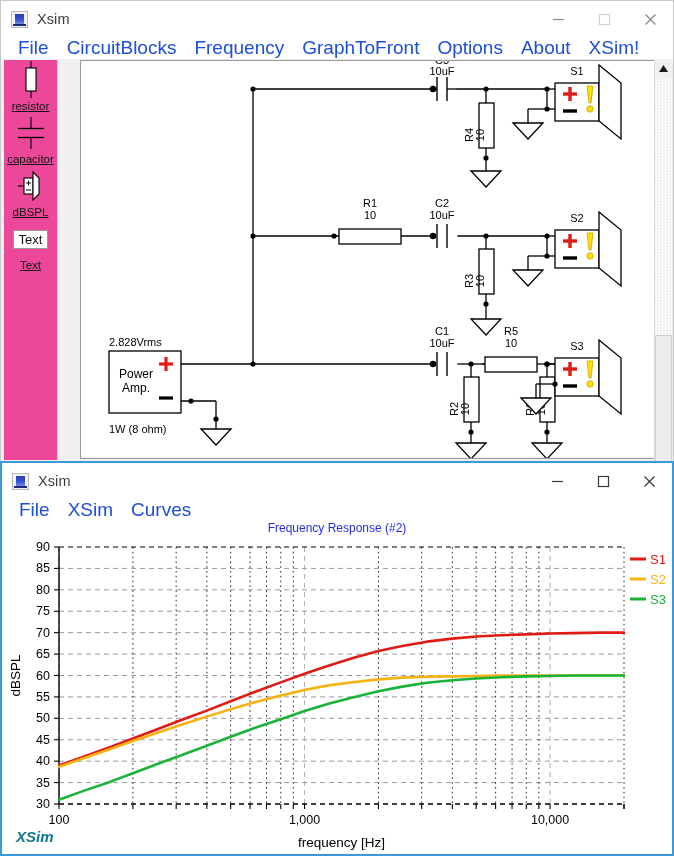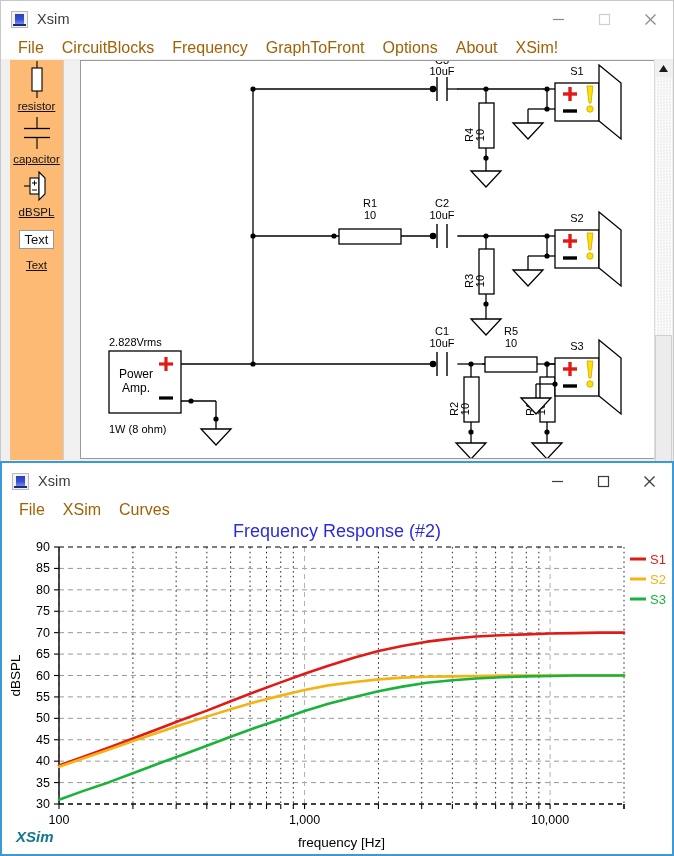--- a/index.html
+++ b/index.html
@@ -12,24 +12,24 @@
   .tb-icon{width:17px;height:17px;margin-left:10px;margin-right:9px;position:relative;
            background:#f3f3f3;border:1px solid #b9b9b9;box-sizing:border-box;}
   .tb-icon:before{content:"";position:absolute;left:3px;top:2px;width:9px;height:12px;
            background:linear-gradient(180deg,#2c3fae 0%,#3550d8 45%,#8fa2ee 100%);}
   .tb-icon:after{content:"";position:absolute;left:1px;bottom:1px;width:13px;height:2px;background:#1b2a7a;}
   .tb-title{font-size:14.5px;color:#3b3b3b;letter-spacing:.1px;}
   .winbtns{position:absolute;right:0;top:0;height:36px;display:flex;}
   .winbtn{width:46px;height:36px;display:flex;align-items:center;justify-content:center;}
   .winbtn svg{display:block;}
   .menubar{height:22px;display:flex;align-items:center;padding-left:8px;background:#fff;}
-  .menu-item{font-size:16px;color:#a16207;padding:1px 9px;white-space:nowrap;}
+  .menu-item{font-size:19px;color:#1d4ed8;padding:1px 9px;white-space:nowrap;}
 
   
-  #palette{position:absolute;left:9px;top:59px;width:53px;height:400px;background:#fdba74;
+  #palette{position:absolute;left:3px;top:59px;width:53px;height:400px;background:#ec4899;
            border-right:1px solid #cfcfcf;}
   .pal-cell{width:53px;text-align:center;}
   .pal-label{font-size:11.5px;color:#111;text-decoration:underline;line-height:13px;}
   .pal-glyph{height:40px;display:flex;align-items:center;justify-content:center;}
   .pal-textbox{display:inline-block;border:1px solid #999;background:#fff;font-size:13px;
                padding:1px 5px;color:#111;}
 
   
   #canvas{position:absolute;left:55px;top:59px;right:18px;bottom:10px;background:#fff;
           border:1px solid #9a9a9a;box-sizing:border-box;overflow:hidden;margin-left:24px;}
@@ -46,21 +46,21 @@
             background:repeating-conic-gradient(#fcfcfc 0% 25%, #ededed 0% 50%) 0 0/3px 3px;}
   #sb-thumb{position:absolute;left:0;top:258px;width:17px;height:134px;background:#ececec;
             border:1px solid #cfcfcf;box-sizing:border-box;}
 
   
   #win-graph{position:absolute;left:0;top:461px;width:674px;height:395px;background:#fff;
              border:2px solid #3a9ad9;box-sizing:border-box;}
   #plot-area{position:absolute;left:0;top:58px;width:670px;height:333px;background:#fff;}
   #chart-svg{position:absolute;left:0;top:0;}
   #chart-title{position:absolute;left:0;top:0;width:670px;text-align:center;
-               font-size:18px;color:#2b2bdd;}
+               font-size:12px;color:#2b2bdd;}
   .xsim-mark{position:absolute;left:14px;top:830px;font-size:15px;font-weight:bold;
              font-style:italic;color:#10788c;}
 </style>
 </head>
 <body>
 
 <div id="win-schematic">
 
   <div class="titlebar">
     <div class="tb-icon"></div>

